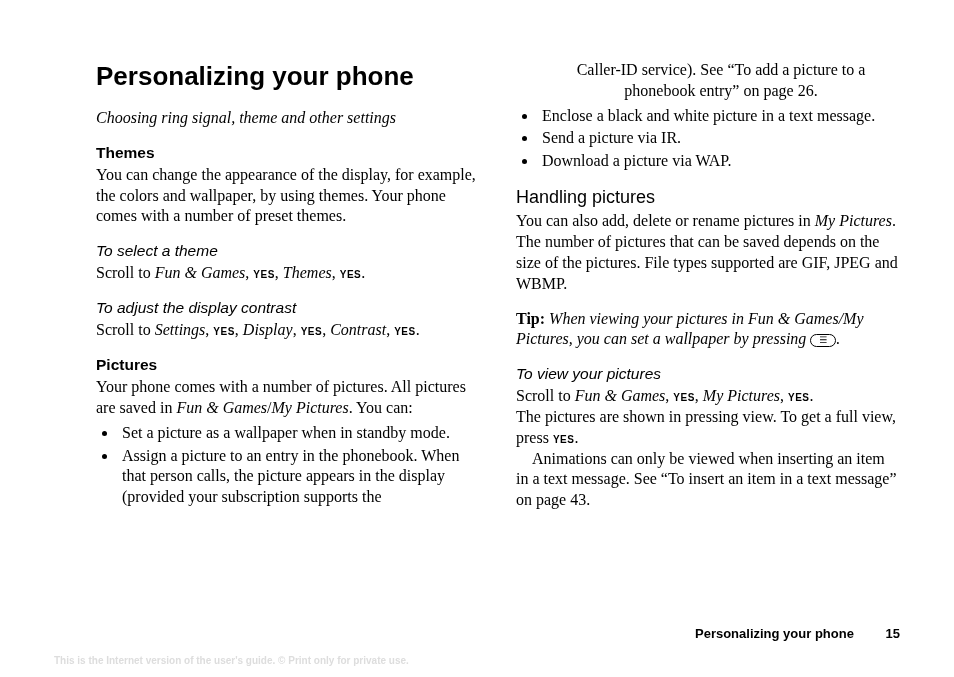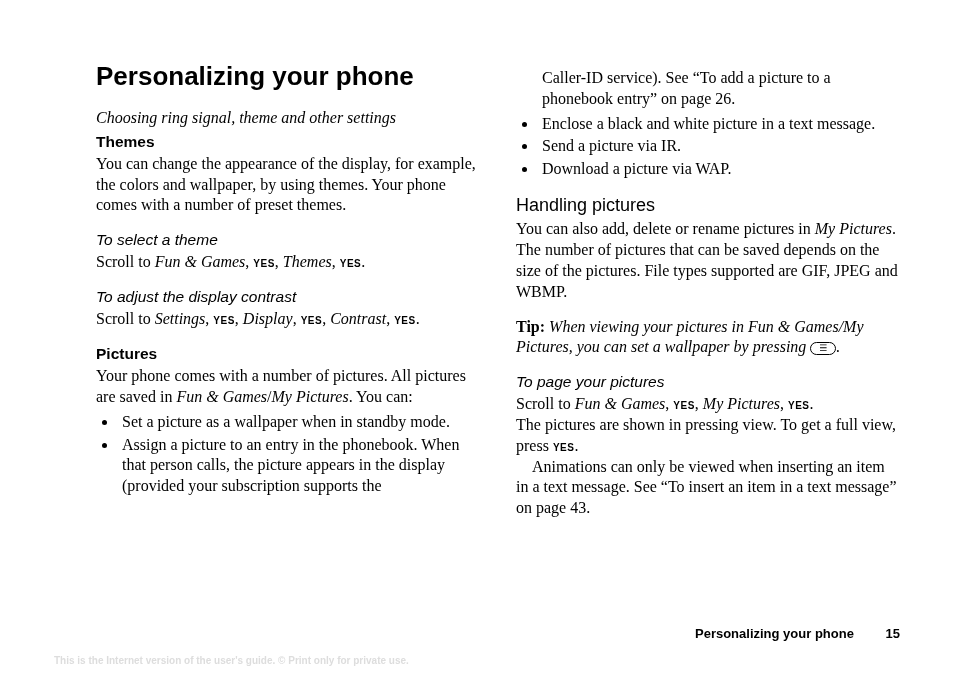--- a/index.html
+++ b/index.html
@@ -22,21 +22,21 @@
     flex: 1;
   }
   h1 {
     font-family: Arial, Helvetica, sans-serif;
     font-weight: bold;
     font-size: 26px;
     margin-bottom: 14px;
   }
   .subtitle {
     font-style: italic;
-    margin-bottom: 3px;
+    margin-bottom: 14px;
   }
   h2 {
     font-family: Arial, Helvetica, sans-serif;
     font-weight: bold;
     font-size: 15.5px;
     margin-bottom: 2px;
   }
   h3 {
     font-family: Arial, Helvetica, sans-serif;
     font-weight: normal;
@@ -129,39 +129,39 @@
     <p>
       <span>Your phone comes with a number of pictures. All pictures are saved in </span><span class="italic">Fun &amp; Games</span><span>/</span><span class="italic">My Pictures</span><span>. You can:</span>
     </p>
     <ul>
       <li>Set a picture as a wallpaper when in standby mode.</li>
       <li>Assign a picture to an entry in the phonebook. When that person calls, the picture appears in the display (provided your subscription supports the</li>
     </ul>
   </div>
 
   <div class="col">
-    <ul style="list-style:none;padding-left:22px;margin-top:8px;">
+    <ul style="list-style:none;padding-left:22px;margin-top:0;text-align:center;">
       <li style="list-style:none">Caller-ID service). See “To add a picture to a phonebook entry” on page 26.</li>
     </ul>
     <ul style="margin-bottom:14px;">
       <li>Enclose a black and white picture in a text message.</li>
       <li>Send a picture via IR.</li>
       <li>Download a picture via WAP.</li>
     </ul>
 
     <h4 class="nonbold">Handling pictures</h4>
     <p class="para-block">
       <span>You can also add, delete or rename pictures in </span><span class="italic">My Pictures</span><span>. The number of pictures that can be saved depends on the size of the pictures. File types supported are GIF, JPEG and WBMP.</span>
     </p>
 
     <p class="para-block">
       <strong>Tip:</strong><span class="italic"> When viewing your pictures in Fun &amp; Games/My Pictures, you can set a wallpaper by pressing </span><span class="key-icon">☰</span><span class="italic">.</span>
     </p>
 
-    <h3>To page your pictures</h3>
+    <h3>To view your pictures</h3>
     <p>
       <span>Scroll to </span><span class="italic">Fun &amp; Games</span><span>, </span><span class="yes">YES</span><span>, </span><span class="italic">My Pictures</span><span>, </span><span class="yes">YES</span>.
     </p>
     <p>
       <span>The pictures are shown in pressing view. To get a full view, press </span><span class="yes">YES</span><span>.</span>
     </p>
     <p class="indent">Animations can only be viewed when inserting an item in a text message. See “To insert an item in a text message” on page 43.</p>
   </div>
 
 </div>

